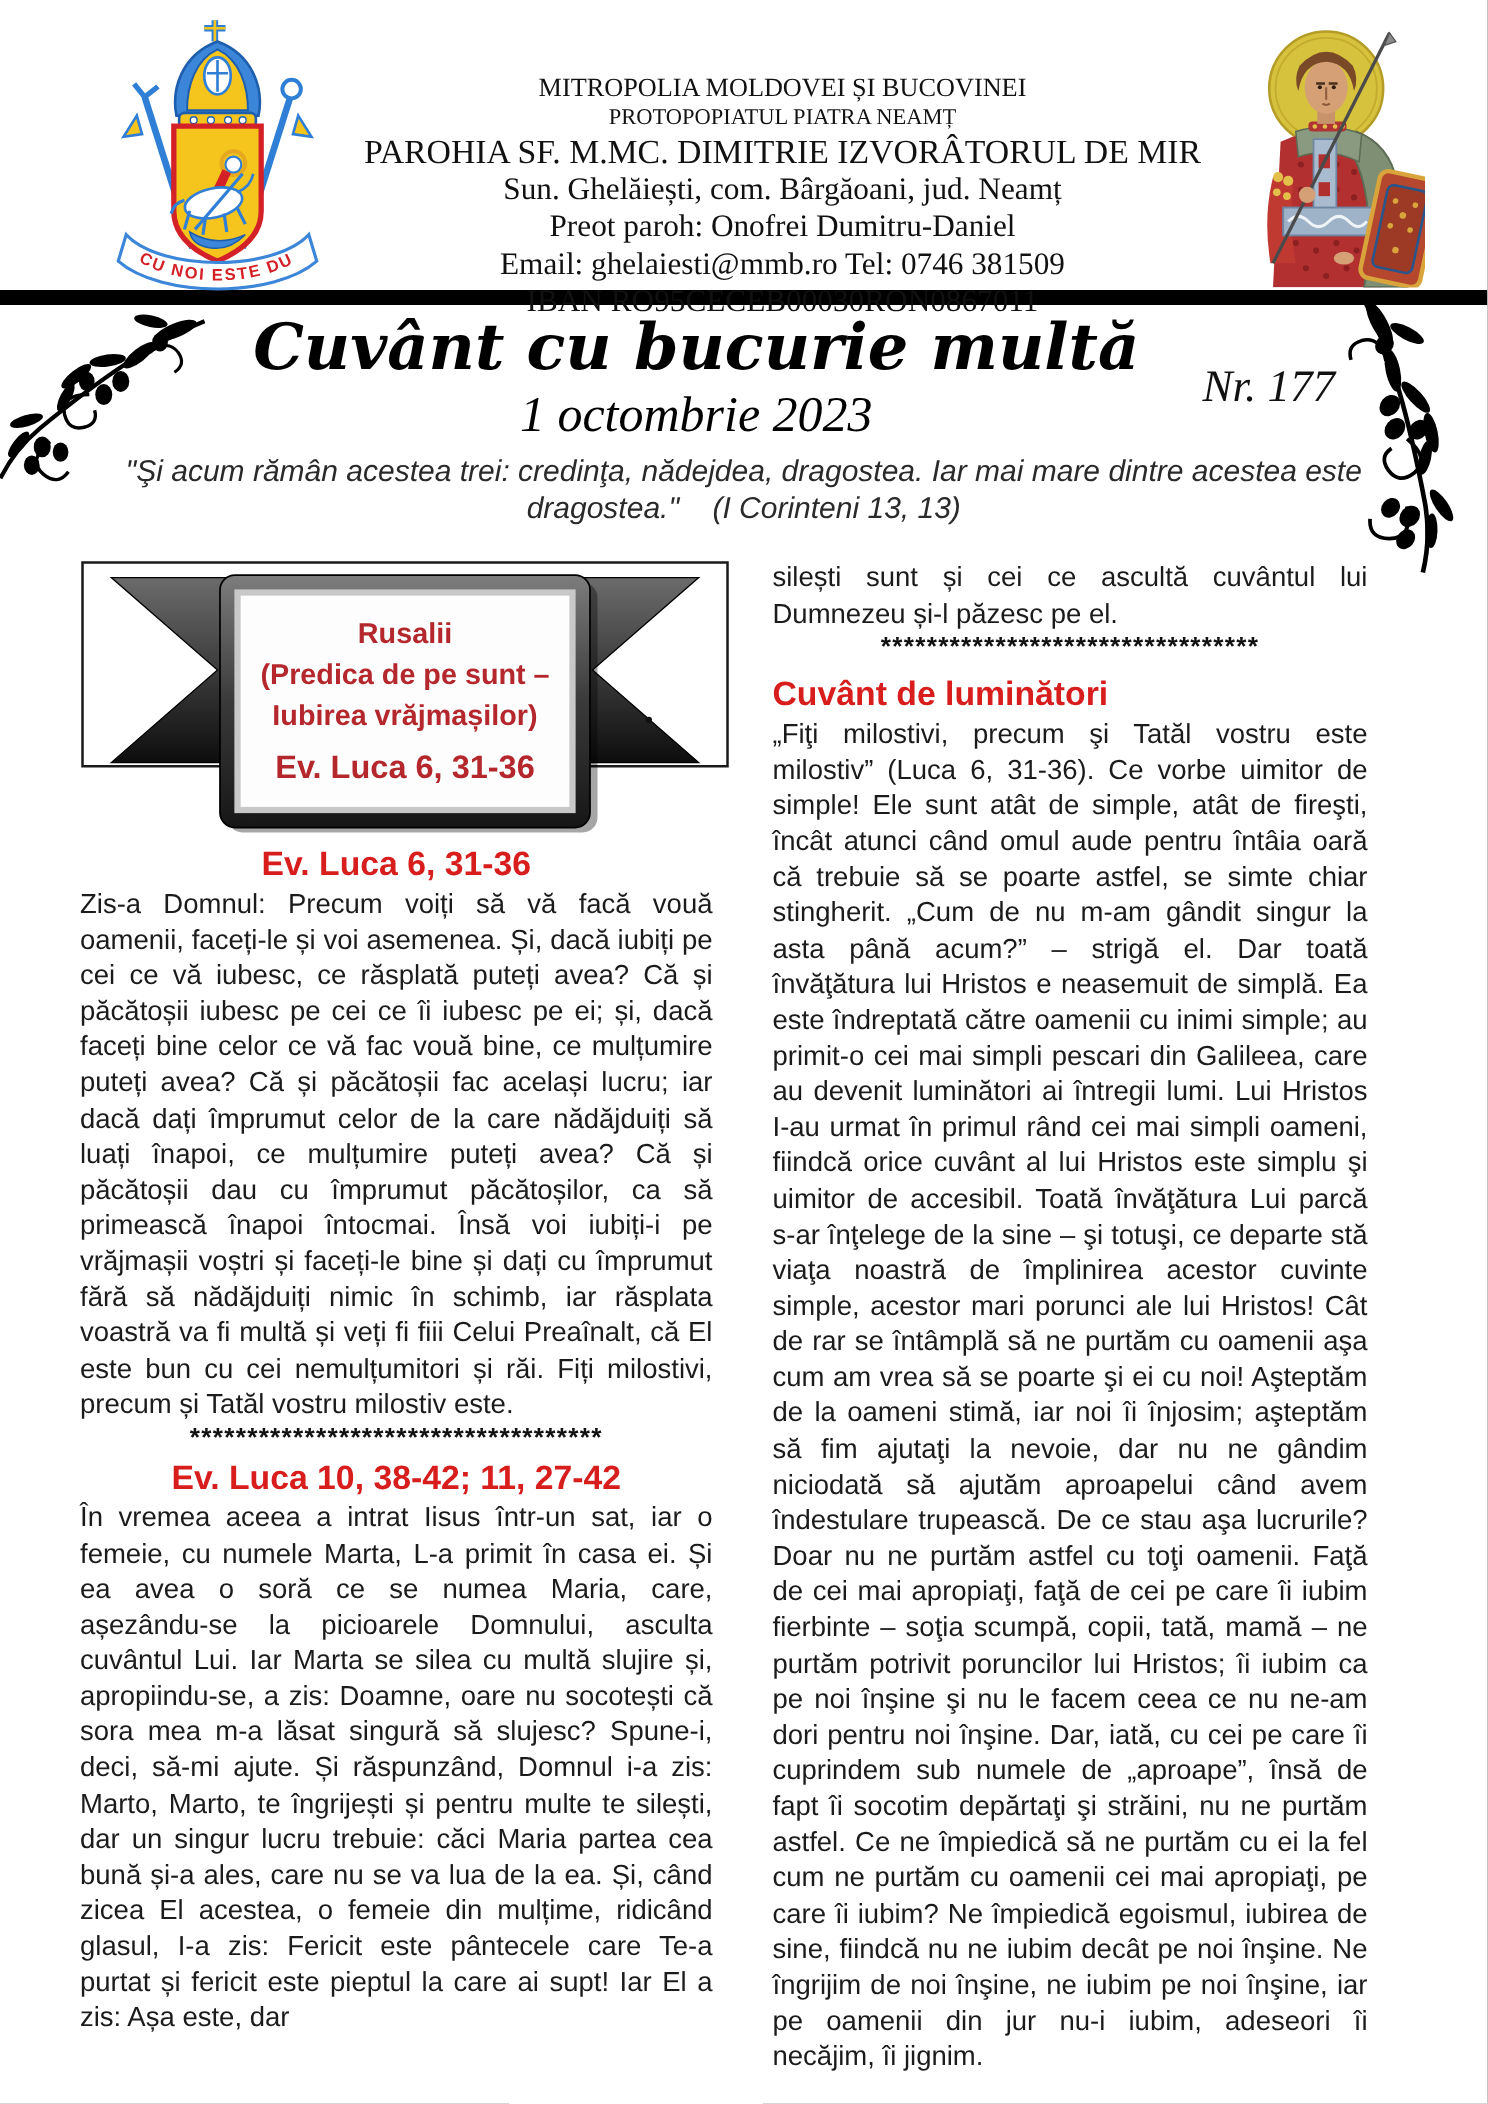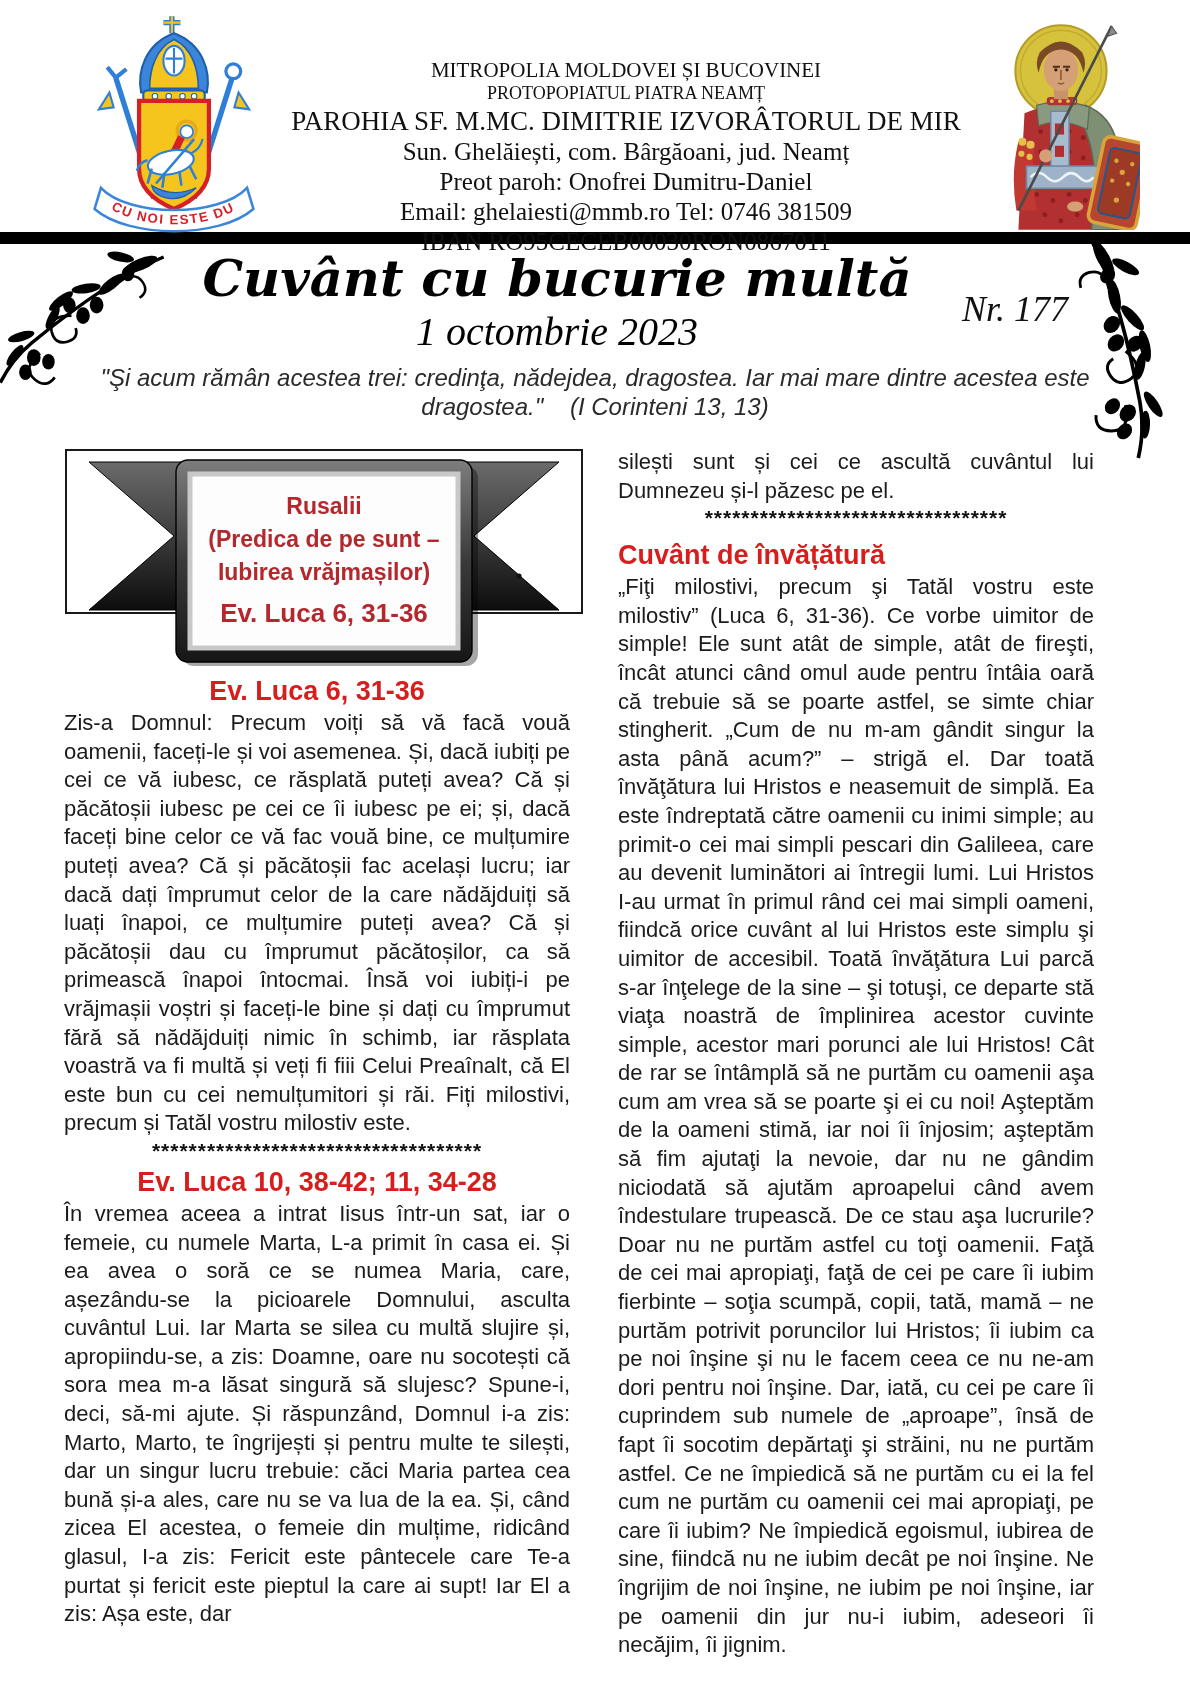--- a/index.html
+++ b/index.html
@@ -274,25 +274,25 @@
           <div>Rusalii</div>
           <div>(Predica de pe sunt –</div>
           <div>Iubirea vrăjmașilor)</div>
           <div class="clipline">Ev. Luca 6, 31-36</div>
         </div>
       </div>
 
       <div class="redhead">Ev. Luca 6, 31-36</div>
       <p class="just">Zis-a Domnul: Precum voiți să vă facă vouă oamenii, faceți-le și voi asemenea. Și, dacă iubiți pe cei ce vă iubesc, ce răsplată puteți avea? Că și păcătoșii iubesc pe cei ce îi iubesc pe ei; și, dacă faceți bine celor ce vă fac vouă bine, ce mulțumire puteți avea? Că și păcătoșii fac același lucru; iar dacă dați împrumut celor de la care nădăjduiți să luați înapoi, ce mulțumire puteți avea? Că și păcătoșii dau cu împrumut păcătoșilor, ca să primească înapoi întocmai. Însă voi iubiți-i pe vrăjmașii voștri și faceți-le bine și dați cu împrumut fără să nădăjduiți nimic în schimb, iar răsplata voastră va fi multă și veți fi fiii Celui Preaînalt, că El este bun cu cei nemulțumitori și răi. Fiți milostivi, precum și Tatăl vostru milostiv este.</p>
       <div class="sep">************************************</div>
-      <div class="redhead">Ev. Luca 10, 38-42; 11, 34-28</div>
+      <div class="redhead">Ev. Luca 10, 38-42; 11, 27-42</div>
       <p class="just">În vremea aceea a intrat Iisus într-un sat, iar o femeie, cu numele Marta, L-a primit în casa ei. Și ea avea o soră ce se numea Maria, care, așezându-se la picioarele Domnului, asculta cuvântul Lui. Iar Marta se silea cu multă slujire și, apropiindu-se, a zis: Doamne, oare nu socotești că sora mea m-a lăsat singură să slujesc? Spune-i, deci, să-mi ajute. Și răspunzând, Domnul i-a zis: Marto, Marto, te îngrijești și pentru multe te silești, dar un singur lucru trebuie: căci Maria partea cea bună și-a ales, care nu se va lua de la ea. Și, când zicea El acestea, o femeie din mulțime, ridicând glasul, I-a zis: Fericit este pântecele care Te-a purtat și fericit este pieptul la care ai supt! Iar El a zis: Așa este, dar</p>
     </div>
 
     <div class="colR">
       <p class="just">silești sunt și cei ce ascultă cuvântul lui Dumnezeu și-l păzesc pe el.</p>
       <div class="sep">*********************************</div>
-      <div class="redhead leftal">Cuvânt de învățătură</div>
+      <div class="redhead leftal">Cuvânt de luminători</div>
       <p class="just">„Fiţi milostivi, precum şi Tatăl vostru este milostiv” (Luca 6, 31-36). Ce vorbe uimitor de simple! Ele sunt atât de simple, atât de fireşti, încât atunci când omul aude pentru întâia oară că trebuie să se poarte astfel, se simte chiar stingherit. „Cum de nu m-am gândit singur la asta până acum?” –  strigă el. Dar toată învăţătura lui Hristos e neasemuit de simplă. Ea este îndreptată către oamenii cu inimi simple; au primit-o cei mai simpli pescari din Galileea, care au devenit luminători ai întregii lumi. Lui Hristos I-au urmat în primul rând cei mai simpli oameni, fiindcă orice cuvânt al lui Hristos este simplu şi uimitor de accesibil. Toată învăţătura Lui parcă s-ar înţelege de la sine –  şi totuşi, ce departe stă viaţa noastră de împlinirea acestor cuvinte simple, acestor mari porunci ale lui Hristos! Cât de rar se întâmplă să ne purtăm cu oamenii aşa cum am vrea să se poarte şi ei cu noi! Aşteptăm de la oameni stimă, iar noi îi înjosim; aşteptăm să fim ajutaţi la nevoie, dar nu ne gândim niciodată să ajutăm aproapelui când avem îndestulare trupească. De ce stau aşa lucrurile? Doar nu ne purtăm astfel cu toţi oamenii. Faţă de cei mai apropiaţi, faţă de cei pe care îi iubim fierbinte –  soţia scumpă, copii, tată, mamă – ne purtăm potrivit poruncilor lui Hristos; îi iubim ca pe noi înşine şi nu le facem ceea ce nu ne-am dori pentru noi înşine. Dar, iată, cu cei pe care îi cuprindem sub numele de „aproape”, însă de fapt îi socotim depărtaţi şi străini, nu ne purtăm astfel. Ce ne împiedică să ne purtăm cu ei la fel cum ne purtăm cu oamenii cei mai apropiaţi, pe care îi iubim? Ne împiedică egoismul, iubirea de sine, fiindcă nu ne iubim decât pe noi înşine. Ne îngrijim de noi înşine, ne iubim pe noi înşine, iar pe oamenii din jur nu-i iubim, adeseori îi necăjim, îi jignim.</p>
     </div>
   </div>
 
 </div>
 
 </body></html>

